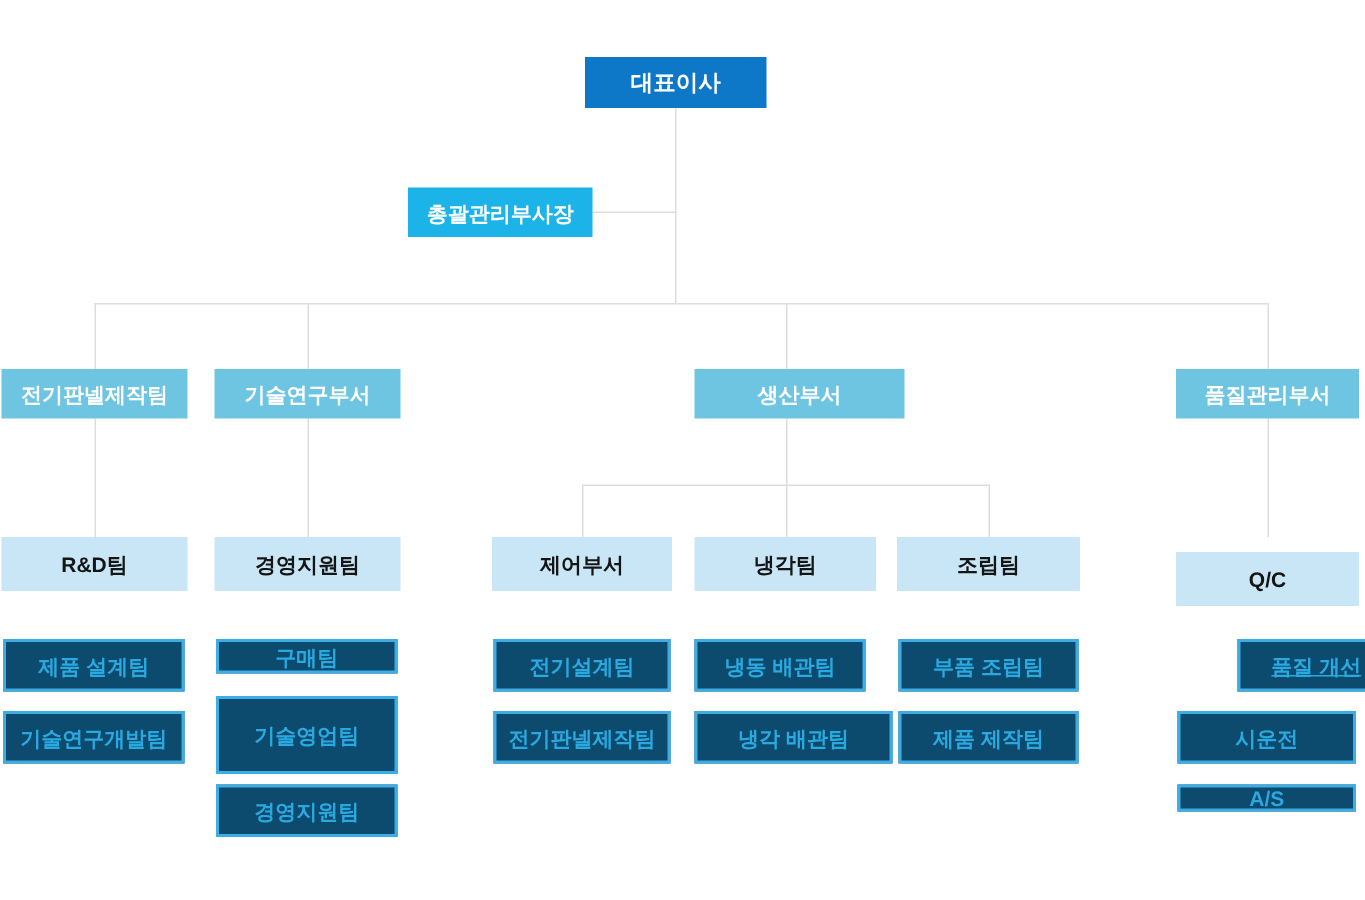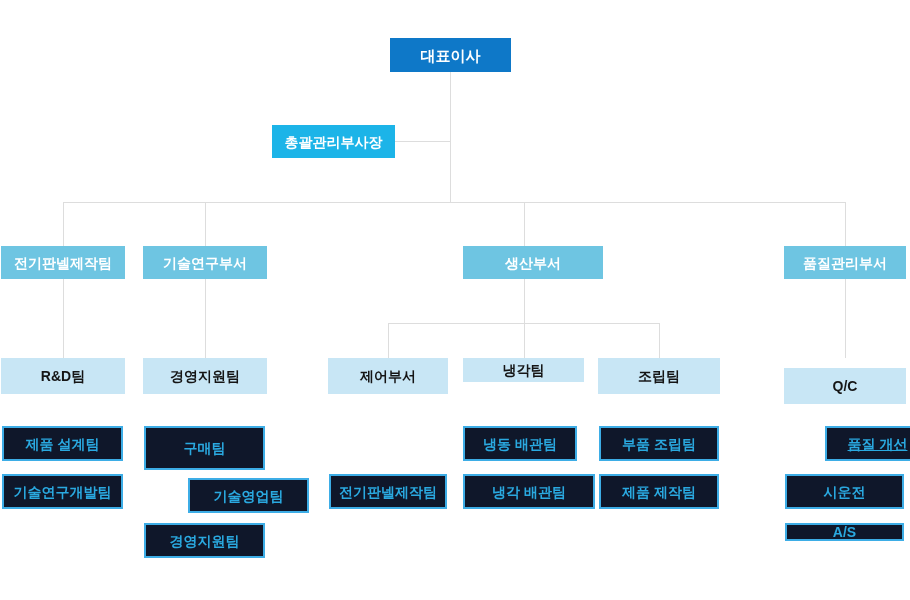--- a/index.html
+++ b/index.html
@@ -22,21 +22,21 @@
   .box{
     position:absolute;box-sizing:border-box;
     display:flex;align-items:center;justify-content:center;
     font-weight:bold;font-size:14px;line-height:1;
     letter-spacing:0;white-space:nowrap;
   }
   .box.ceo{background:var(--ceo-bg);color:#fff;font-size:15px;}
   .box.vp{background:var(--vp-bg);color:#fff;}
   .box.dept{background:var(--department-bg);color:#fff;}
   .box.team{background:var(--team-bg);color:#151515;}
-  .box.sub{background:#0f172a;border:2px solid var(--subteam-border);color:var(--subteam-text);}
+  .box.sub{background:#0c4a6e;border:2px solid var(--subteam-border);color:var(--subteam-text);}
   .line{position:absolute;background:var(--connector);}
   .line.v{width:1px;}
   .line.h{height:1px;}
 </style>
 </head>
 <body>
 
 <div class="canvas">
 
   <div class="line v" style="left:450px;top:72px;height:130px;"></div>
@@ -60,31 +60,32 @@
   <div class="box vp" style="left:272px;top:125px;width:123px;height:33px;">총괄관리부사장</div>
 
   <div class="box dept" style="left:1px;top:246px;width:124px;height:33px;">전기판넬제작팀</div>
   <div class="box dept" style="left:143px;top:246px;width:124px;height:33px;">기술연구부서</div>
   <div class="box dept" style="left:463px;top:246px;width:140px;height:33px;">생산부서</div>
   <div class="box dept" style="left:784px;top:246px;width:122px;height:33px;">품질관리부서</div>
 
   <div class="box team" style="left:1px;top:358px;width:124px;height:36px;">R&amp;D팀</div>
   <div class="box team" style="left:143px;top:358px;width:124px;height:36px;">경영지원팀</div>
   <div class="box team" style="left:328px;top:358px;width:120px;height:36px;">제어부서</div>
-  <div class="box team" style="left:463px;top:358px;width:121px;height:24px;">냉각팀</div>
+  <div class="box team" style="left:463px;top:358px;width:121px;height:36px;">냉각팀</div>
   <div class="box team" style="left:598px;top:358px;width:122px;height:36px;">조립팀</div>
   <div class="box team" style="left:784px;top:358px;width:122px;height:36px;margin-top:10px;">Q/C</div>
 
   <div class="box sub" style="left:2px;top:426px;width:121px;height:35px;">제품 설계팀</div>
   <div class="box sub" style="left:2px;top:474px;width:121px;height:35px;">기술연구개발팀</div>
 
-  <div class="box sub" style="left:144px;top:426px;width:121px;height:44px;">구매팀</div>
-  <div class="box sub" style="left:144px;top:478px;width:121px;height:35px;margin-left:44px;">기술영업팀</div>
+  <div class="box sub" style="left:144px;top:426px;width:121px;height:23px;">구매팀</div>
+  <div class="box sub" style="left:144px;top:464px;width:121px;height:52px;">기술영업팀</div>
   <div class="box sub" style="left:144px;top:523px;width:121px;height:35px;">경영지원팀</div>
 
+  <div class="box sub" style="left:329px;top:426px;width:118px;height:35px;">전기설계팀</div>
   <div class="box sub" style="left:329px;top:474px;width:118px;height:35px;">전기판넬제작팀</div>
 
   <div class="box sub" style="left:463px;top:426px;width:114px;height:35px;">냉동 배관팀</div>
   <div class="box sub" style="left:463px;top:474px;width:132px;height:35px;">냉각 배관팀</div>
 
   <div class="box sub" style="left:599px;top:426px;width:120px;height:35px;">부품 조립팀</div>
   <div class="box sub" style="left:599px;top:474px;width:120px;height:35px;">제품 제작팀</div>
 
   <div class="box sub" style="left:825px;top:426px;width:105px;height:35px;text-decoration:underline;">품질 개선</div>
   <div class="box sub" style="left:785px;top:474px;width:119px;height:35px;">시운전</div>

